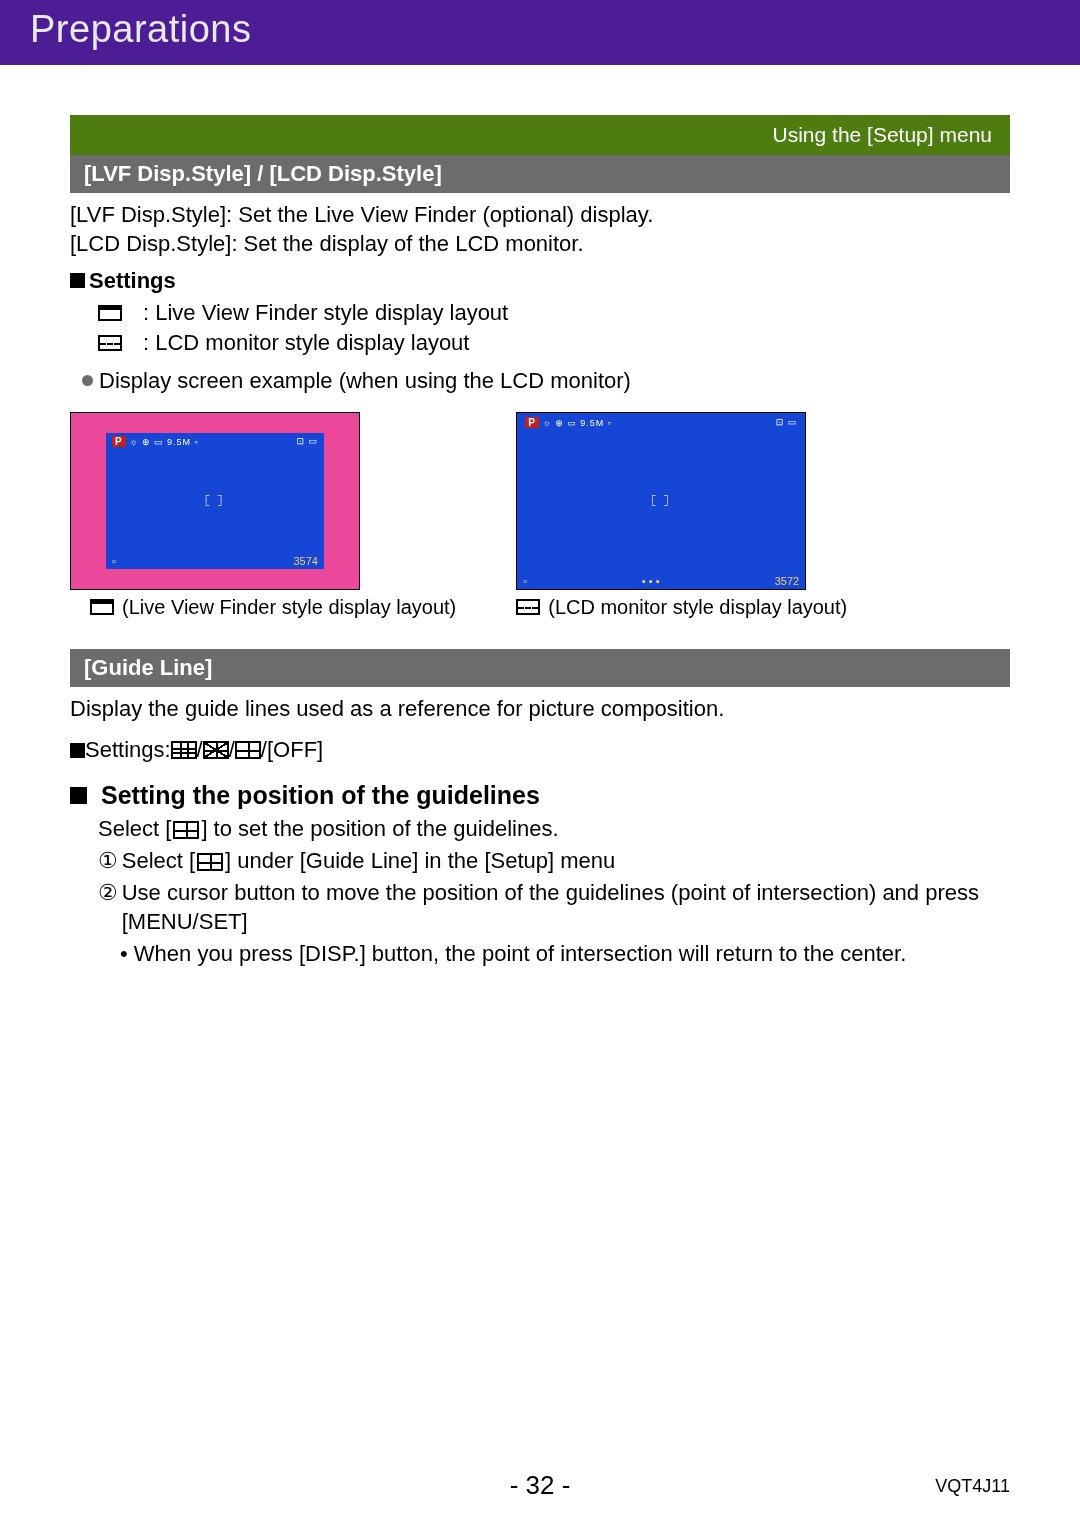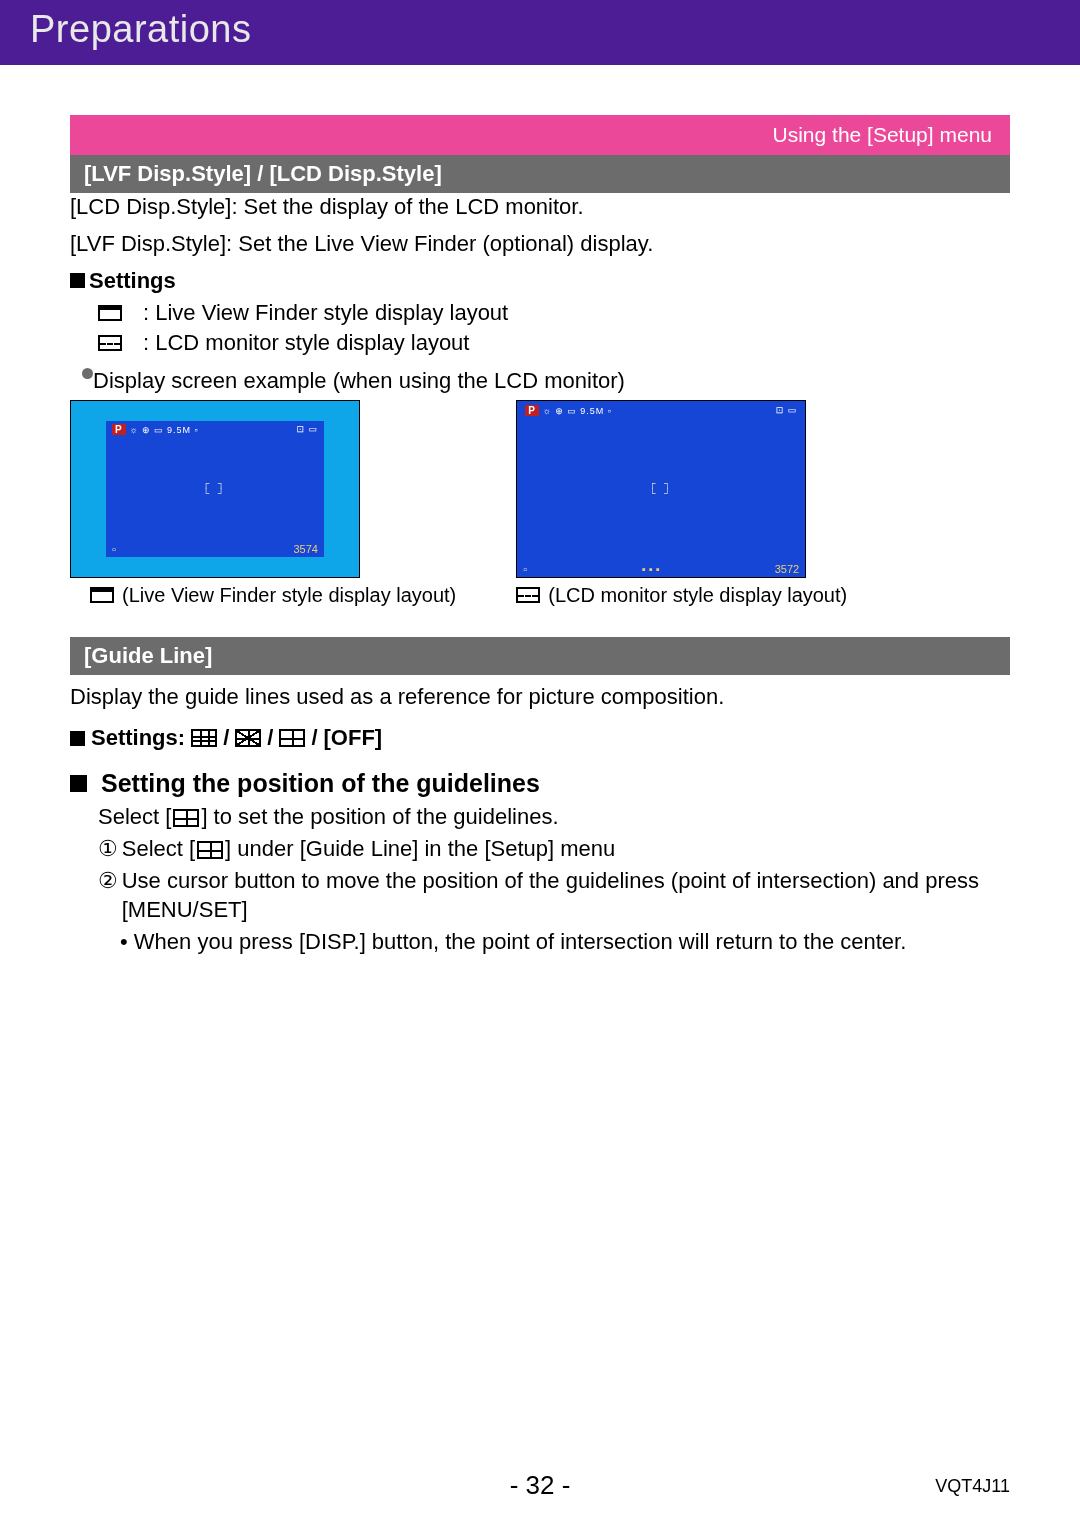--- a/index.html
+++ b/index.html
@@ -17,21 +17,21 @@
     color: #e8e8e8;
     font-size: 38px;
     padding: 8px 30px 14px 30px;
     letter-spacing: 0.5px;
   }
   .content {
     padding: 0 70px 0 70px;
     margin-top: 50px;
   }
   .blue-bar {
-    background: #ec4899;
+    background: #4d7c0f;
     height: 40px;
     display: flex;
     justify-content: flex-end;
     align-items: center;
     padding-right: 18px;
     color: #fff;
     font-size: 21px;
   }
   .line-bullet { margin: 12px 0 12px 16px; }
   .cross-ref { color: #2d6fd8; }
@@ -49,49 +49,49 @@
     gap: 4px;
     margin-top: 10px;
   }
   .sq-bullet {
     width: 15px; height: 15px; background: #000; margin-top: 5px; flex: 0 0 auto;
   }
   .bold { font-weight: bold; }
   .settings-list { margin: 4px 0 0 28px; }
   .settings-list .row { display: flex; align-items: center; gap: 21px; line-height: 1.35; }
   .circle-bullet-line {
-    display: flex; align-items: flex-start; gap: 0; margin: 10px 0 6px 12px;
+    display: flex; align-items: center; gap: 6px; margin: 10px 0 18px 12px;
   }
   .circle-bullet { width: 11px; height: 11px; background: #6c6c6c; border-radius: 50%; }
   .screens {
     display: flex;
     gap: 60px;
     margin: 6px 0 0 0;
   }
   .screen-col { display: flex; flex-direction: column; align-items: flex-start; }
   .screen {
-    width: 290px; height: 178px; background: #0ea5e9; border: 1px solid #000; position: relative;
+    width: 290px; height: 178px; background: #ec4899; border: 1px solid #000; position: relative;
   }
   .screen-inner-lvf { position: absolute; left: 35px; top: 20px; right: 35px; bottom: 20px; background: #1646d6; }
   .screen-inner-lcd { position: absolute; left: 0; top: 0; right: 0; bottom: 0; background: #1646d6; }
   .osd-top { position: absolute; top: 3px; left: 6px; right: 6px; display: flex; justify-content: space-between; align-items: center; font-size: 10px; color: #fff; }
   .osd-top-lcd { top: 4px; left: 8px; right: 8px; font-size: 10px; }
   .bb { color:#fff; font-size:9px; letter-spacing:1px; }
   .p-badge { background:#c02020; color:#fff; font-size:10px; padding:0 3px; font-weight:bold; }
   .osd-bottom { position: absolute; bottom: 2px; left: 6px; right: 6px; display: flex; justify-content: space-between; color: #e8d070; font-size: 11px; }
   .crop-marks { position:absolute; left:50%; top:50%; transform:translate(-50%,-50%); color:#ddd; font-size:9px; line-height:1.2; letter-spacing:3px; text-align:center; }
   .caption-row { display: flex; align-items: center; gap: 8px; margin-top: 6px; font-size: 20px; padding-left: 20px;}
   .icon-lvf, .icon-lcd {
     width: 24px; height: 16px; border: 2px solid #000; display: inline-block; position: relative; flex: 0 0 auto;
   }
   .icon-lvf::after { content:""; position:absolute; left:0; top:0; right:0; height:3px; background:#000; }
   .icon-lcd::after { content:""; position:absolute; left:0; right:0; bottom:0; height:4px; border-top:2px dashed #000; }
   .section2 { margin-top: 30px; }
   .settings-icons-row {
-    display: flex; align-items: center; gap: 6px; font-weight: bold; margin-top: 14px;
+    display: flex; align-items: center; font-weight: normal; margin-top: 14px;
   }
   .icon-grid, .icon-diag, .icon-cross {
     width: 26px; height: 18px; border: 2px solid #000; display:inline-block; position:relative; flex:0 0 auto;
   }
   .icon-grid::before { content:""; position:absolute; left:0; right:0; top:33%; height:0; border-top:2px solid #000; }
   .icon-grid::after  { content:""; position:absolute; left:0; right:0; top:66%; height:0; border-top:2px solid #000; }
   .icon-grid > .v1 { position:absolute; top:0; bottom:0; left:33%; width:0; border-left:2px solid #000; }
   .icon-grid > .v2 { position:absolute; top:0; bottom:0; left:66%; width:0; border-left:2px solid #000; }
   .icon-diag::before { content:""; position:absolute; inset:0;
     background:
@@ -136,22 +136,22 @@
 
   <div class="blue-bar">
     <span>Using the [Setup] menu</span>
   </div>
 
 
   <div class="section-bar">
     <span>[LVF Disp.Style] / [LCD Disp.Style]</span>
   </div>
 
+  <p class="para">[LVF Disp.Style]: Set the Live View Finder (optional) display.</p>
   <p class="para" style="margin-top:0">[LCD Disp.Style]: Set the display of the LCD monitor.</p>
-  <p class="para">[LVF Disp.Style]: Set the Live View Finder (optional) display.</p>
 
   <div class="sq-bullet-row">
     <span class="sq-bullet"></span>
     <span class="bold">Settings</span>
   </div>
 
   <div class="settings-list">
     <div class="row">
       <span class="icon-lvf"></span>
       <span>: Live View Finder style display layout</span>

